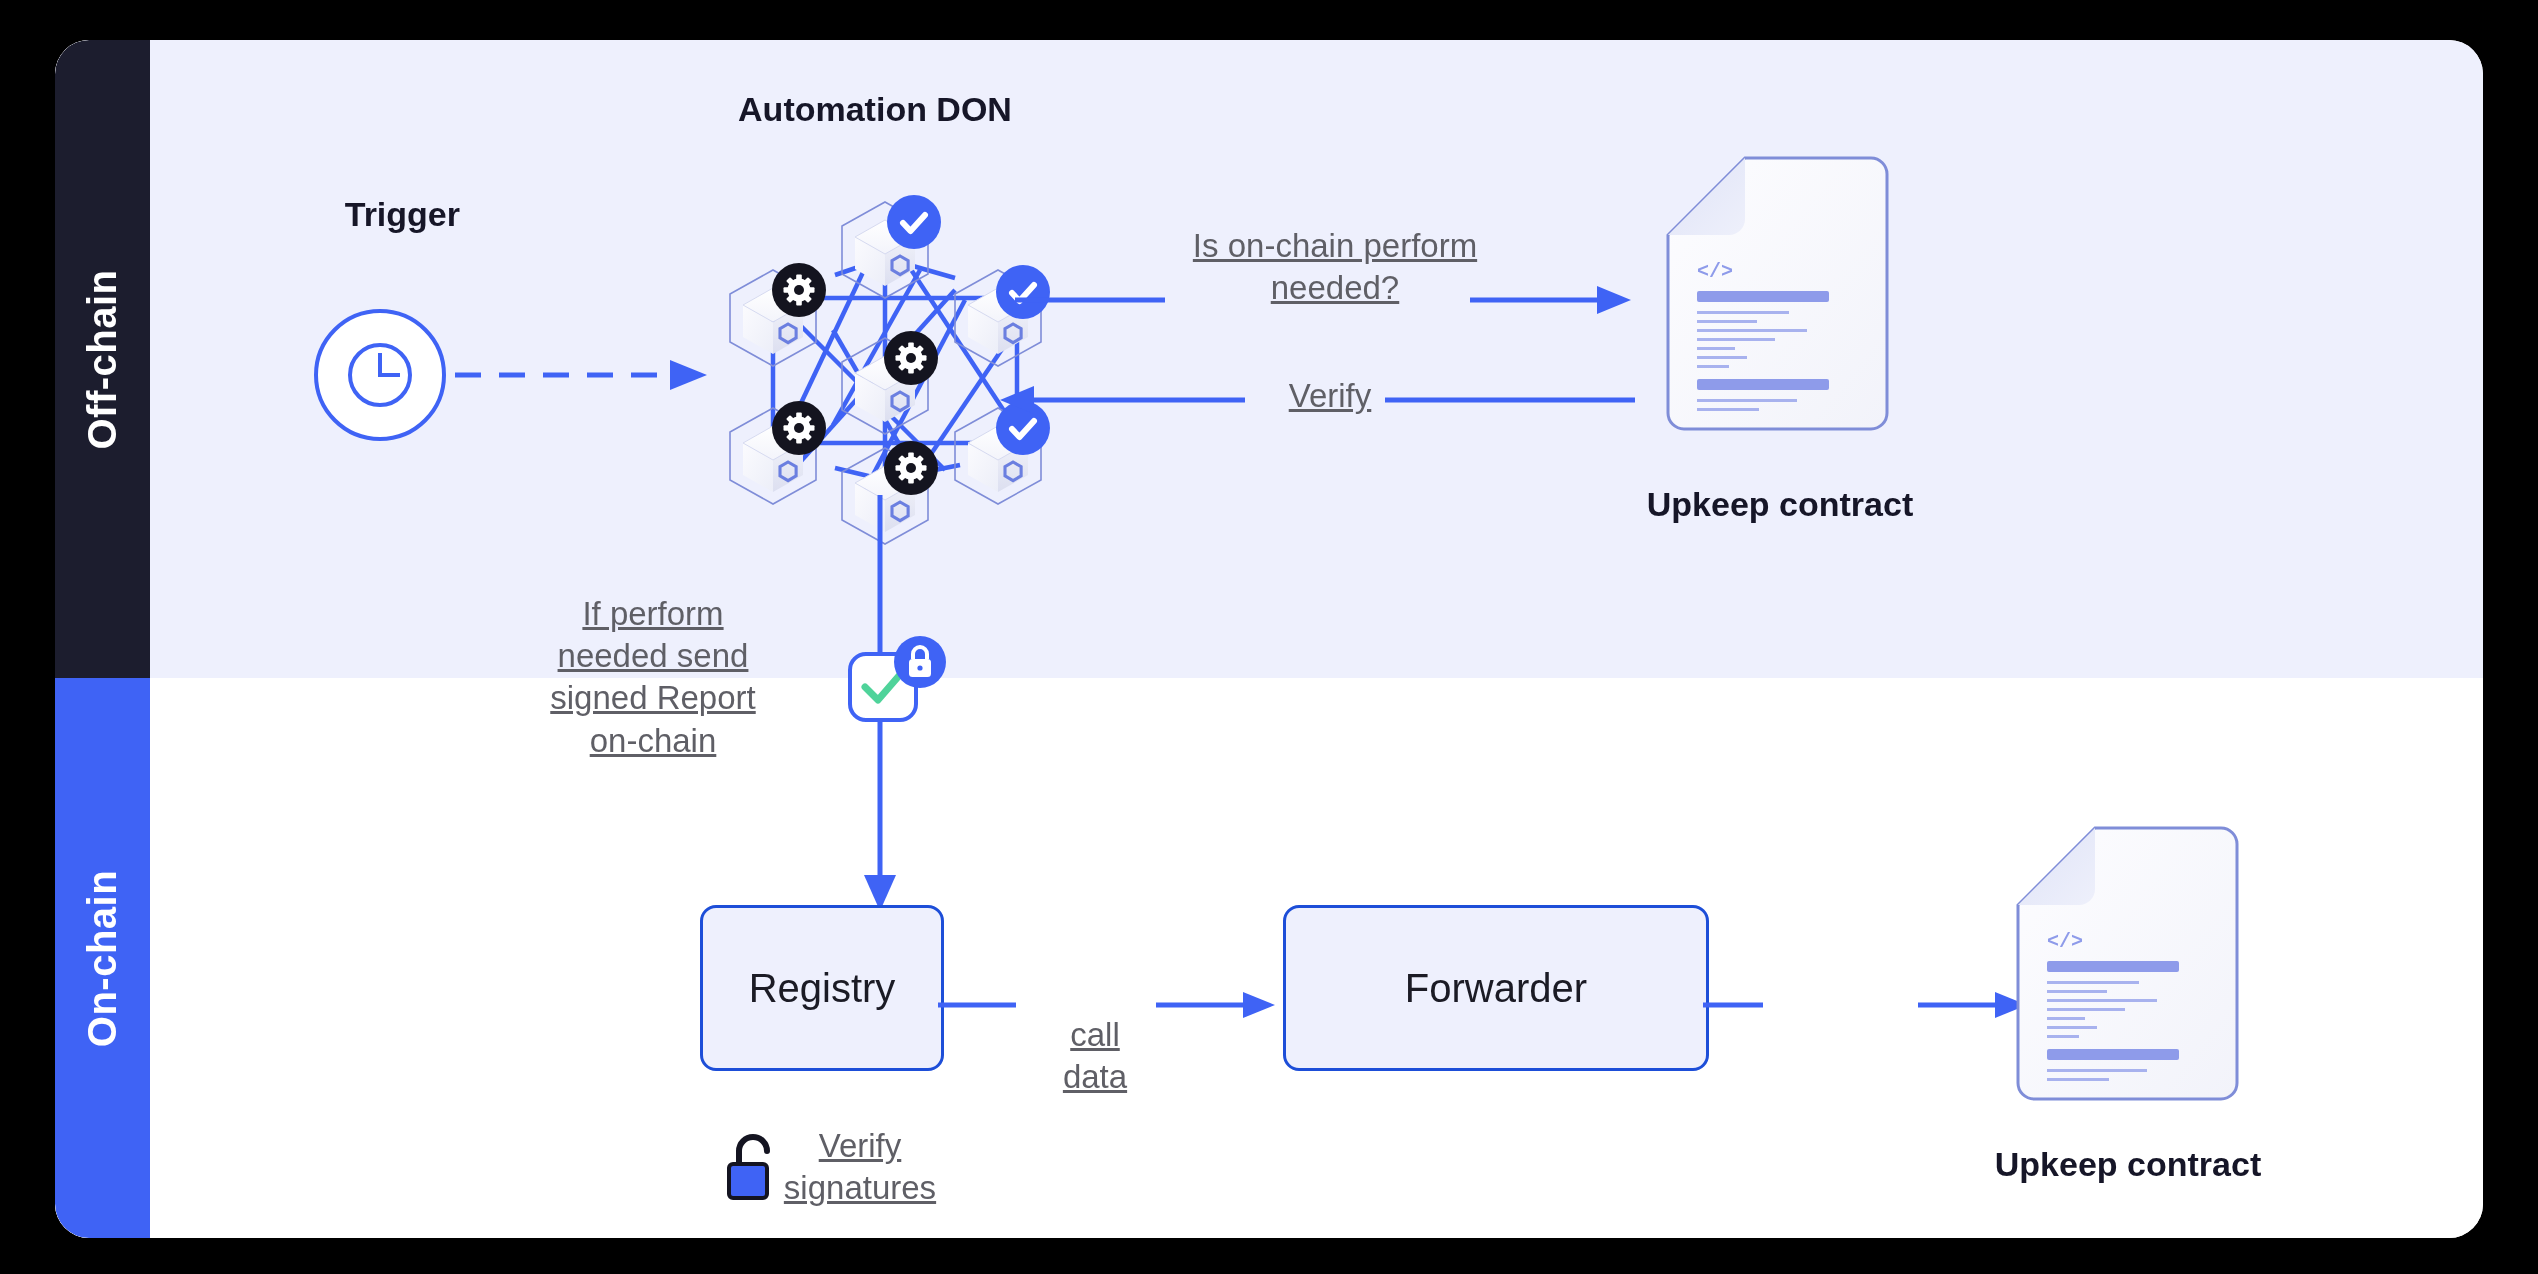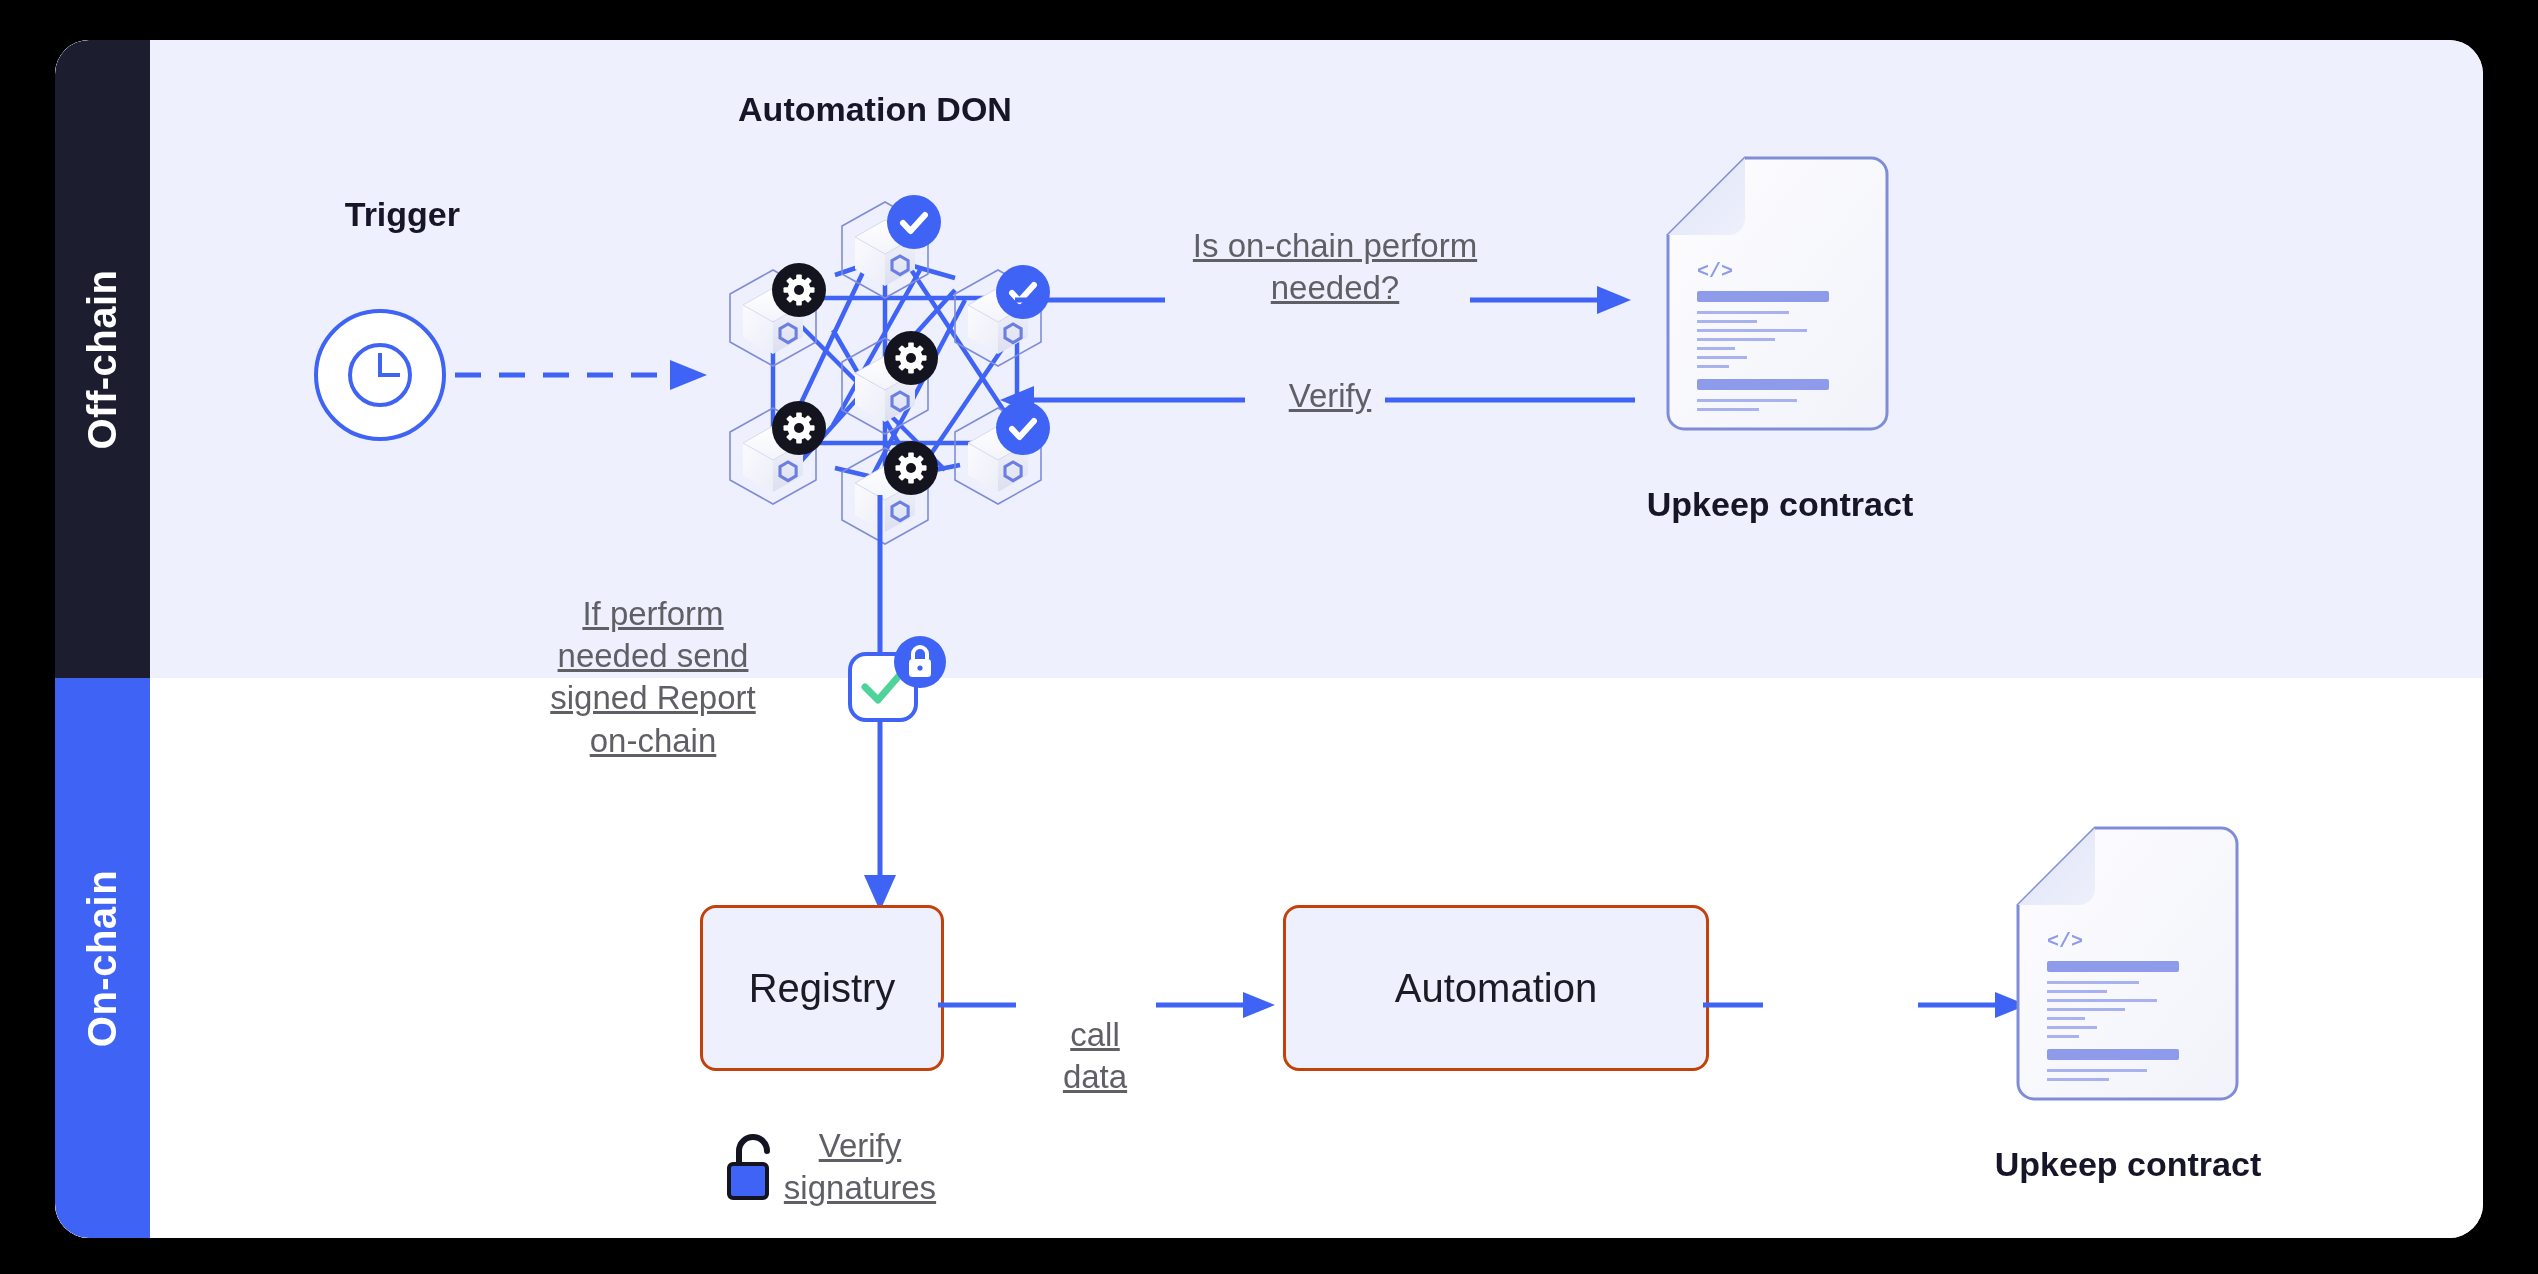--- a/index.html
+++ b/index.html
@@ -43,21 +43,21 @@
   }
 
   
   .clock{position:absolute;left:258px;top:268px;width:134px;height:134px;}
 
   
   .don{position:absolute;left:660px;top:140px;width:370px;height:360px;}
 
   
   .box{
-    position:absolute;background:#eef0fd;border:3px solid #c2410c;border-radius:16px;
+    position:absolute;background:#eef0fd;border:3px solid #1d4ed8;border-radius:16px;
     display:flex;align-items:center;justify-content:center;
     color:#1b1b25;font-size:40px;font-weight:400;
   }
 
   
   .doc{position:absolute;}
 
   
   .report{position:absolute;left:792px;top:596px;width:92px;height:92px;}
 
@@ -281,21 +281,21 @@
 
     <svg style="position:absolute;left:883px;top:945px;" width="345" height="40">
       <line x1="0" y1="20" x2="78" y2="20" stroke="#3f63f5" stroke-width="5"></line>
       <line x1="218" y1="20" x2="305" y2="20" stroke="#3f63f5" stroke-width="5"></line>
       <polygon points="305,7 337,20 305,33" fill="#3f63f5"></polygon>
     </svg>
     <div class="lbl" style="left:975px;top:974px;width:130px;">call
 data</div>
 
     <div class="box" style="left:1228px;top:865px;width:420px;height:160px;">
-      <span>Automation</span>
+      <span>Forwarder</span>
     </div>
 
     <svg style="position:absolute;left:1648px;top:945px;" width="330" height="40">
       <line x1="0" y1="20" x2="60" y2="20" stroke="#3f63f5" stroke-width="5"></line>
       <line x1="215" y1="20" x2="292" y2="20" stroke="#3f63f5" stroke-width="5"></line>
       <polygon points="292,7 324,20 292,33" fill="#3f63f5"></polygon>
     </svg>
 
     <div class="padlock">
       <svg width="58" height="68" viewBox="0 0 58 68">

